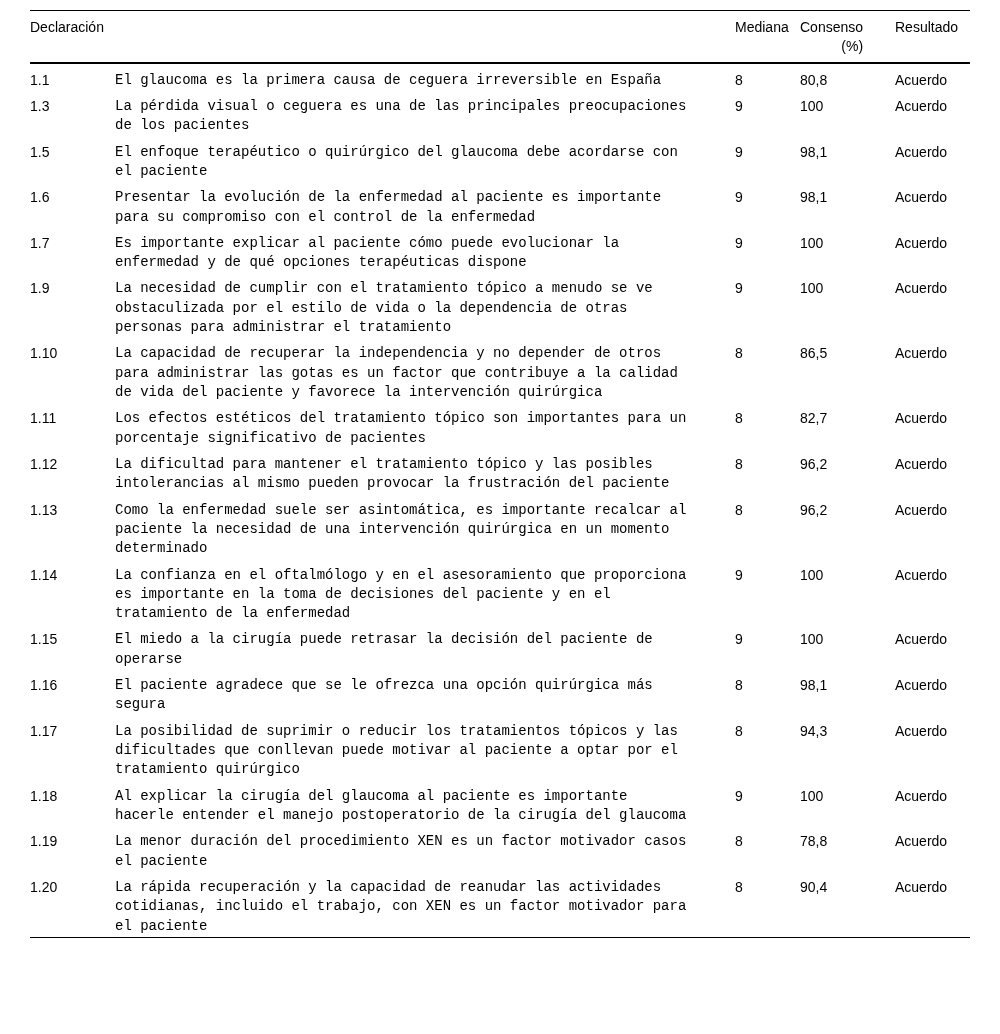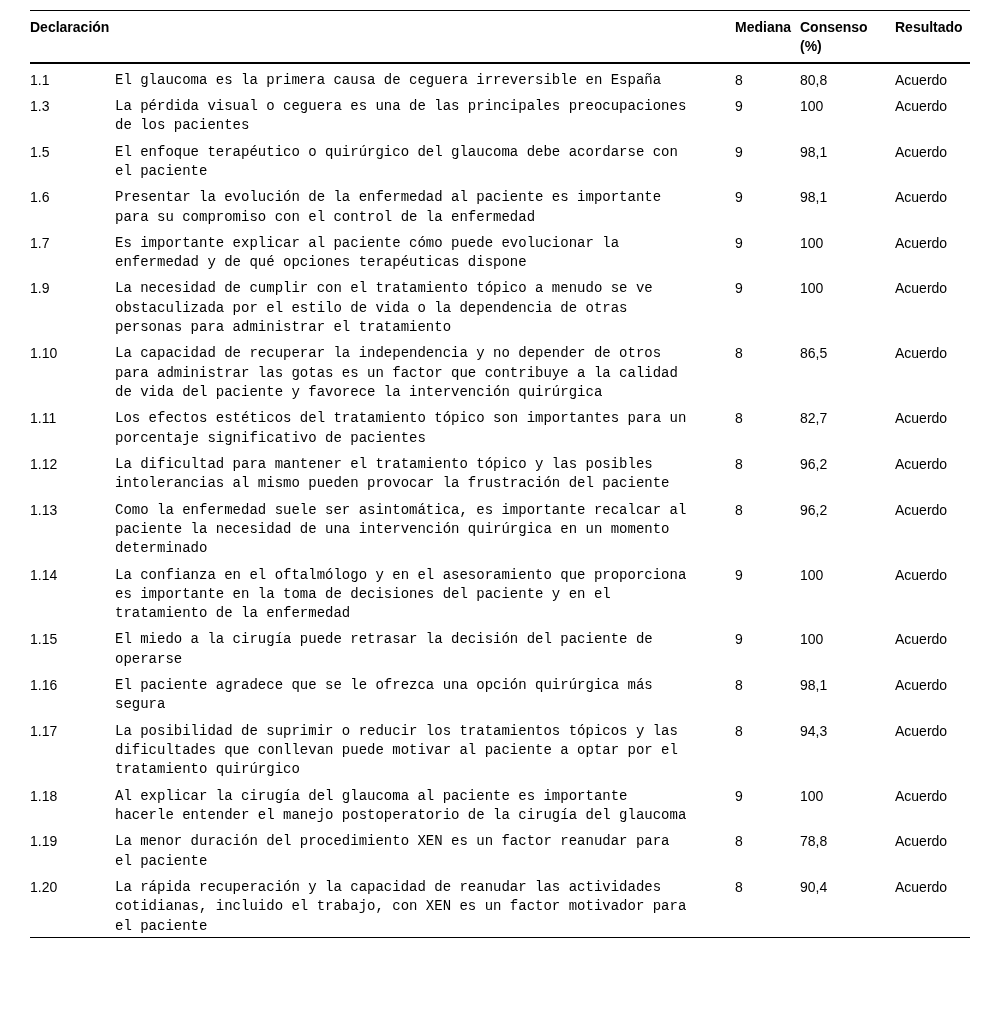--- a/index.html
+++ b/index.html
@@ -26,29 +26,29 @@
     line-height: 1.38;
     table-layout: fixed;
   }
   col.c-id        { width: 85px;  }
   col.c-text      { width: 620px; }
   col.c-median    { width: 65px;  }
   col.c-consensus { width: 95px;  }
   col.c-result    { width: 75px;  }
 
   thead th {
-    font-weight: 700;
+    font-weight: 400;
     text-align: left;
     vertical-align: top;
     padding: 7px 0 5px 0;
     border-bottom: 2.5px solid #000;
   }
   thead th.h-consensus .consensus-header {
     display: inline-block;
-    text-align: left;
+    text-align: right;
   }
   thead th.h-consensus .consensus-header span {
     display: block;
   }
   tbody td {
     vertical-align: top;
     padding: 6px 0 1px 0;
   }
   td.cell-text {
     padding-right: 48px;
@@ -185,21 +185,21 @@
   </tr>
         <tr>
     <td class="cell-id">1.18</td>
     <td class="cell-text">Al explicar la cirugía del glaucoma al paciente es importante hacerle entender el manejo postoperatorio de la cirugía del glaucoma</td>
     <td class="cell-median">9</td>
     <td class="cell-consensus">100</td>
     <td class="cell-result">Acuerdo</td>
   </tr>
         <tr>
     <td class="cell-id">1.19</td>
-    <td class="cell-text">La menor duración del procedimiento XEN es un factor reanudar para el paciente</td>
+    <td class="cell-text">La menor duración del procedimiento XEN es un factor motivador casos el paciente</td>
     <td class="cell-median">8</td>
     <td class="cell-consensus">78,8</td>
     <td class="cell-result">Acuerdo</td>
   </tr>
         <tr>
     <td class="cell-id">1.20</td>
     <td class="cell-text">La rápida recuperación y la capacidad de reanudar las actividades cotidianas, incluido el trabajo, con XEN es un factor motivador para el paciente</td>
     <td class="cell-median">8</td>
     <td class="cell-consensus">90,4</td>
     <td class="cell-result">Acuerdo</td>

